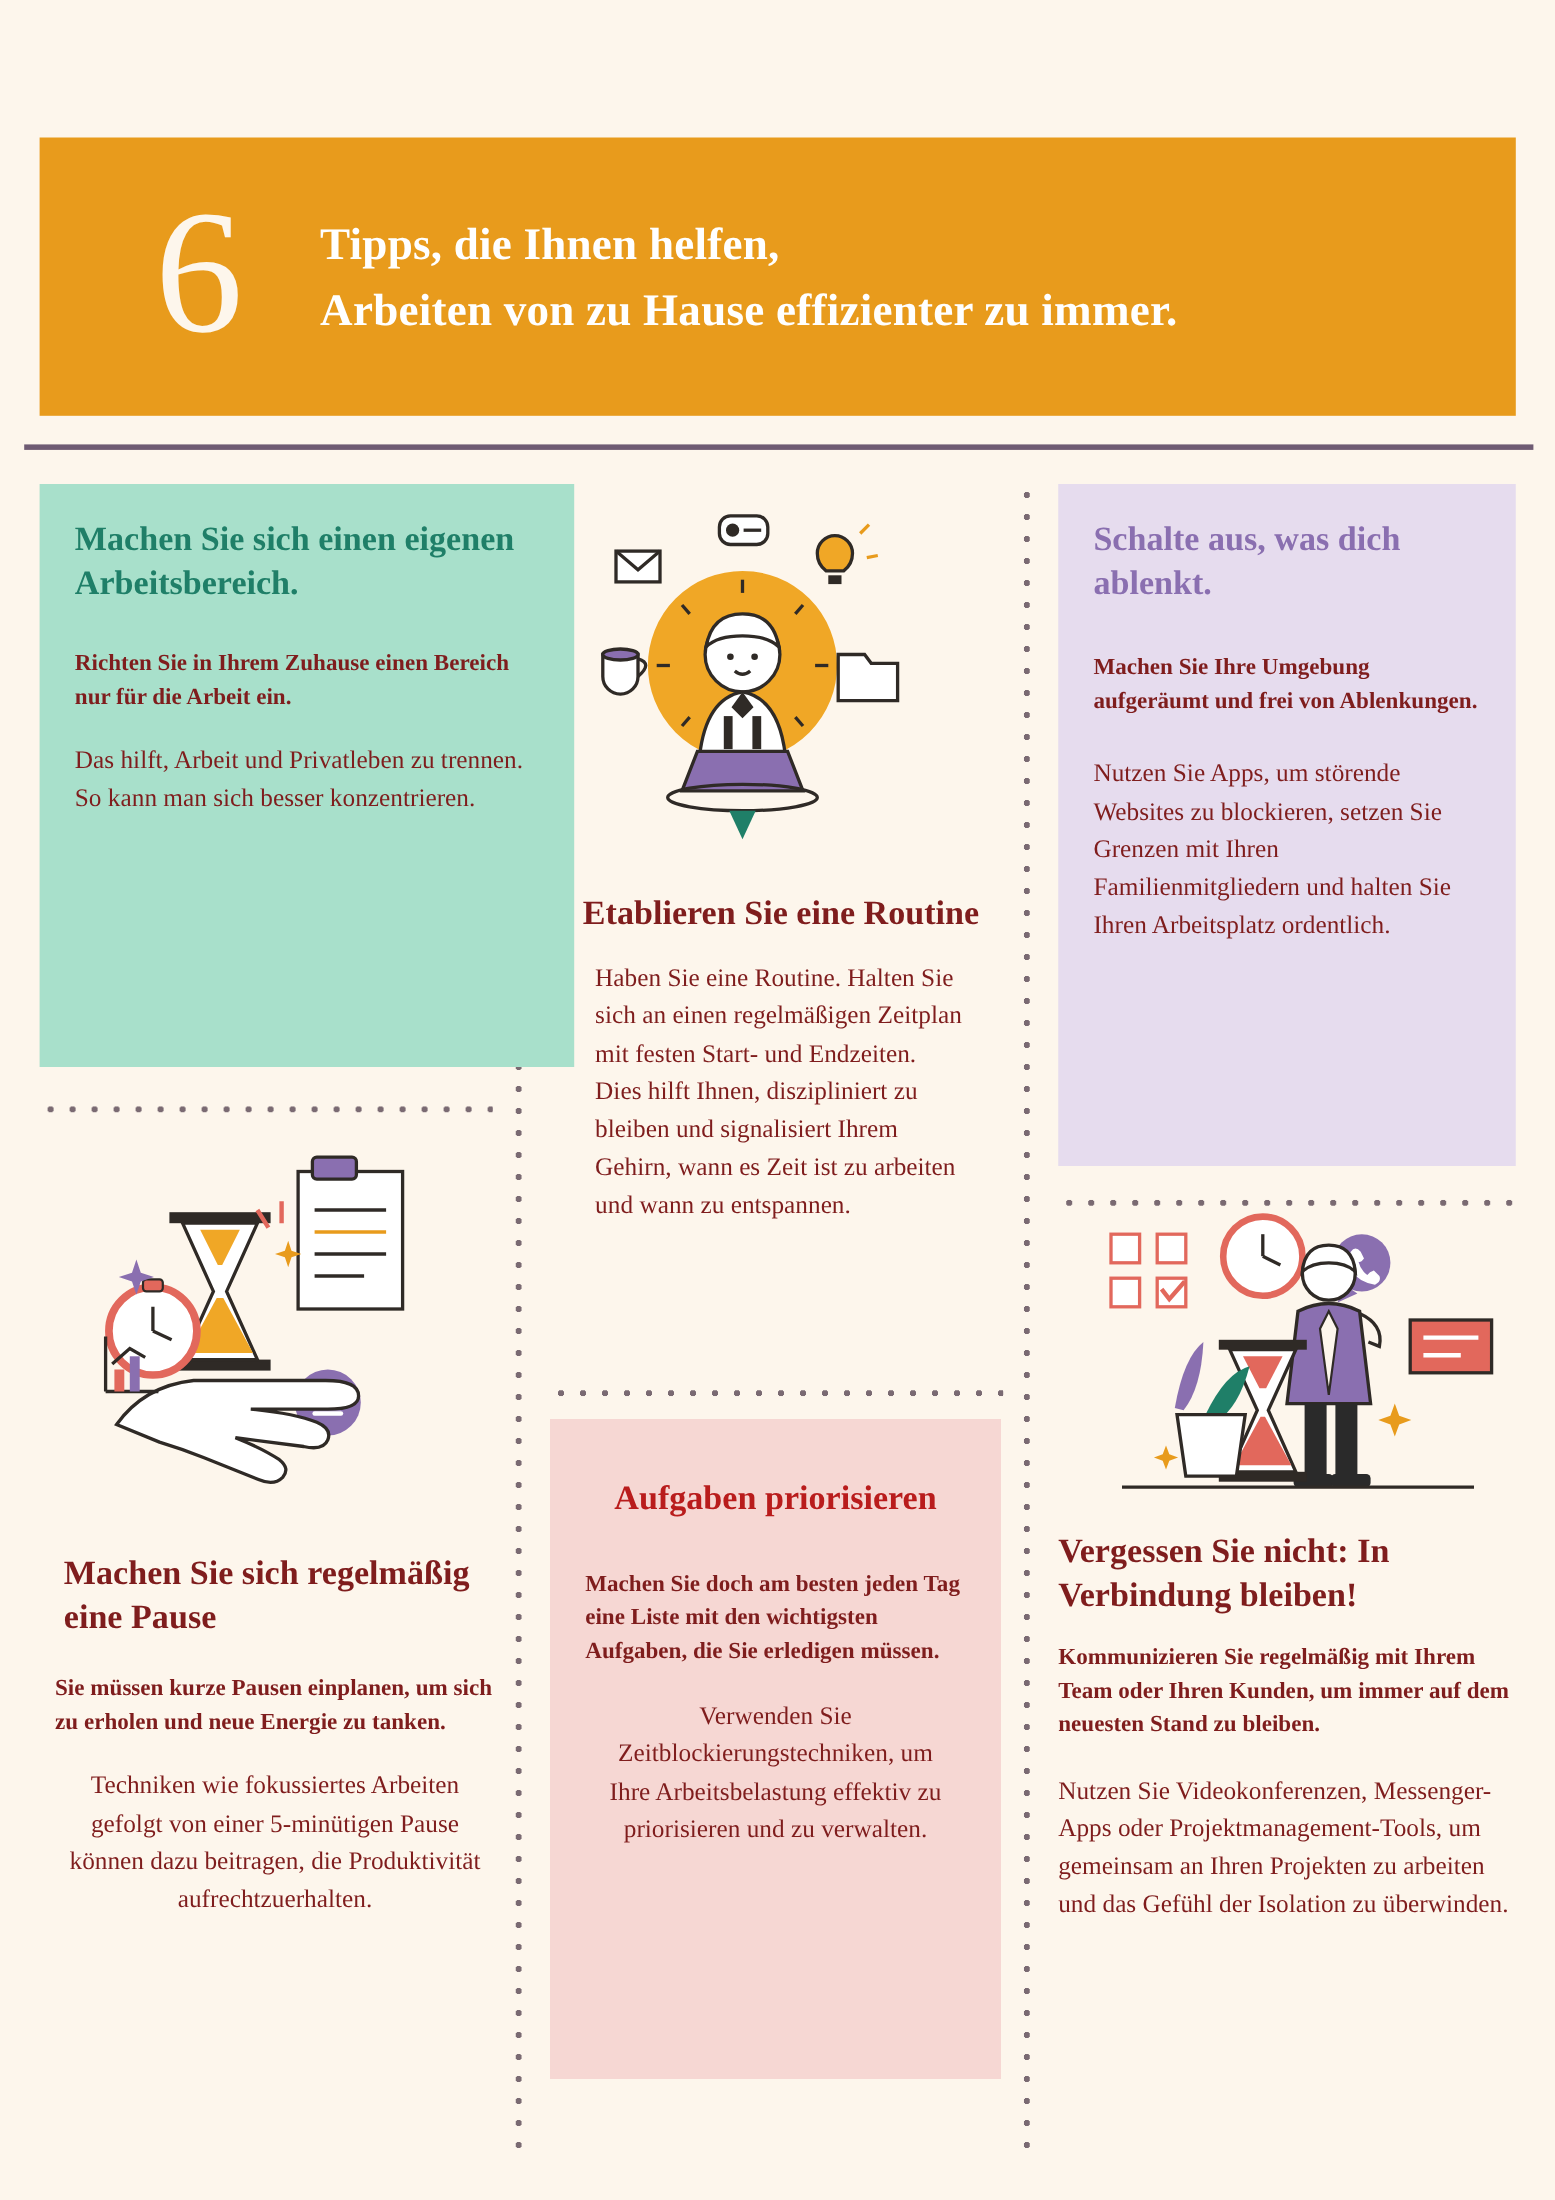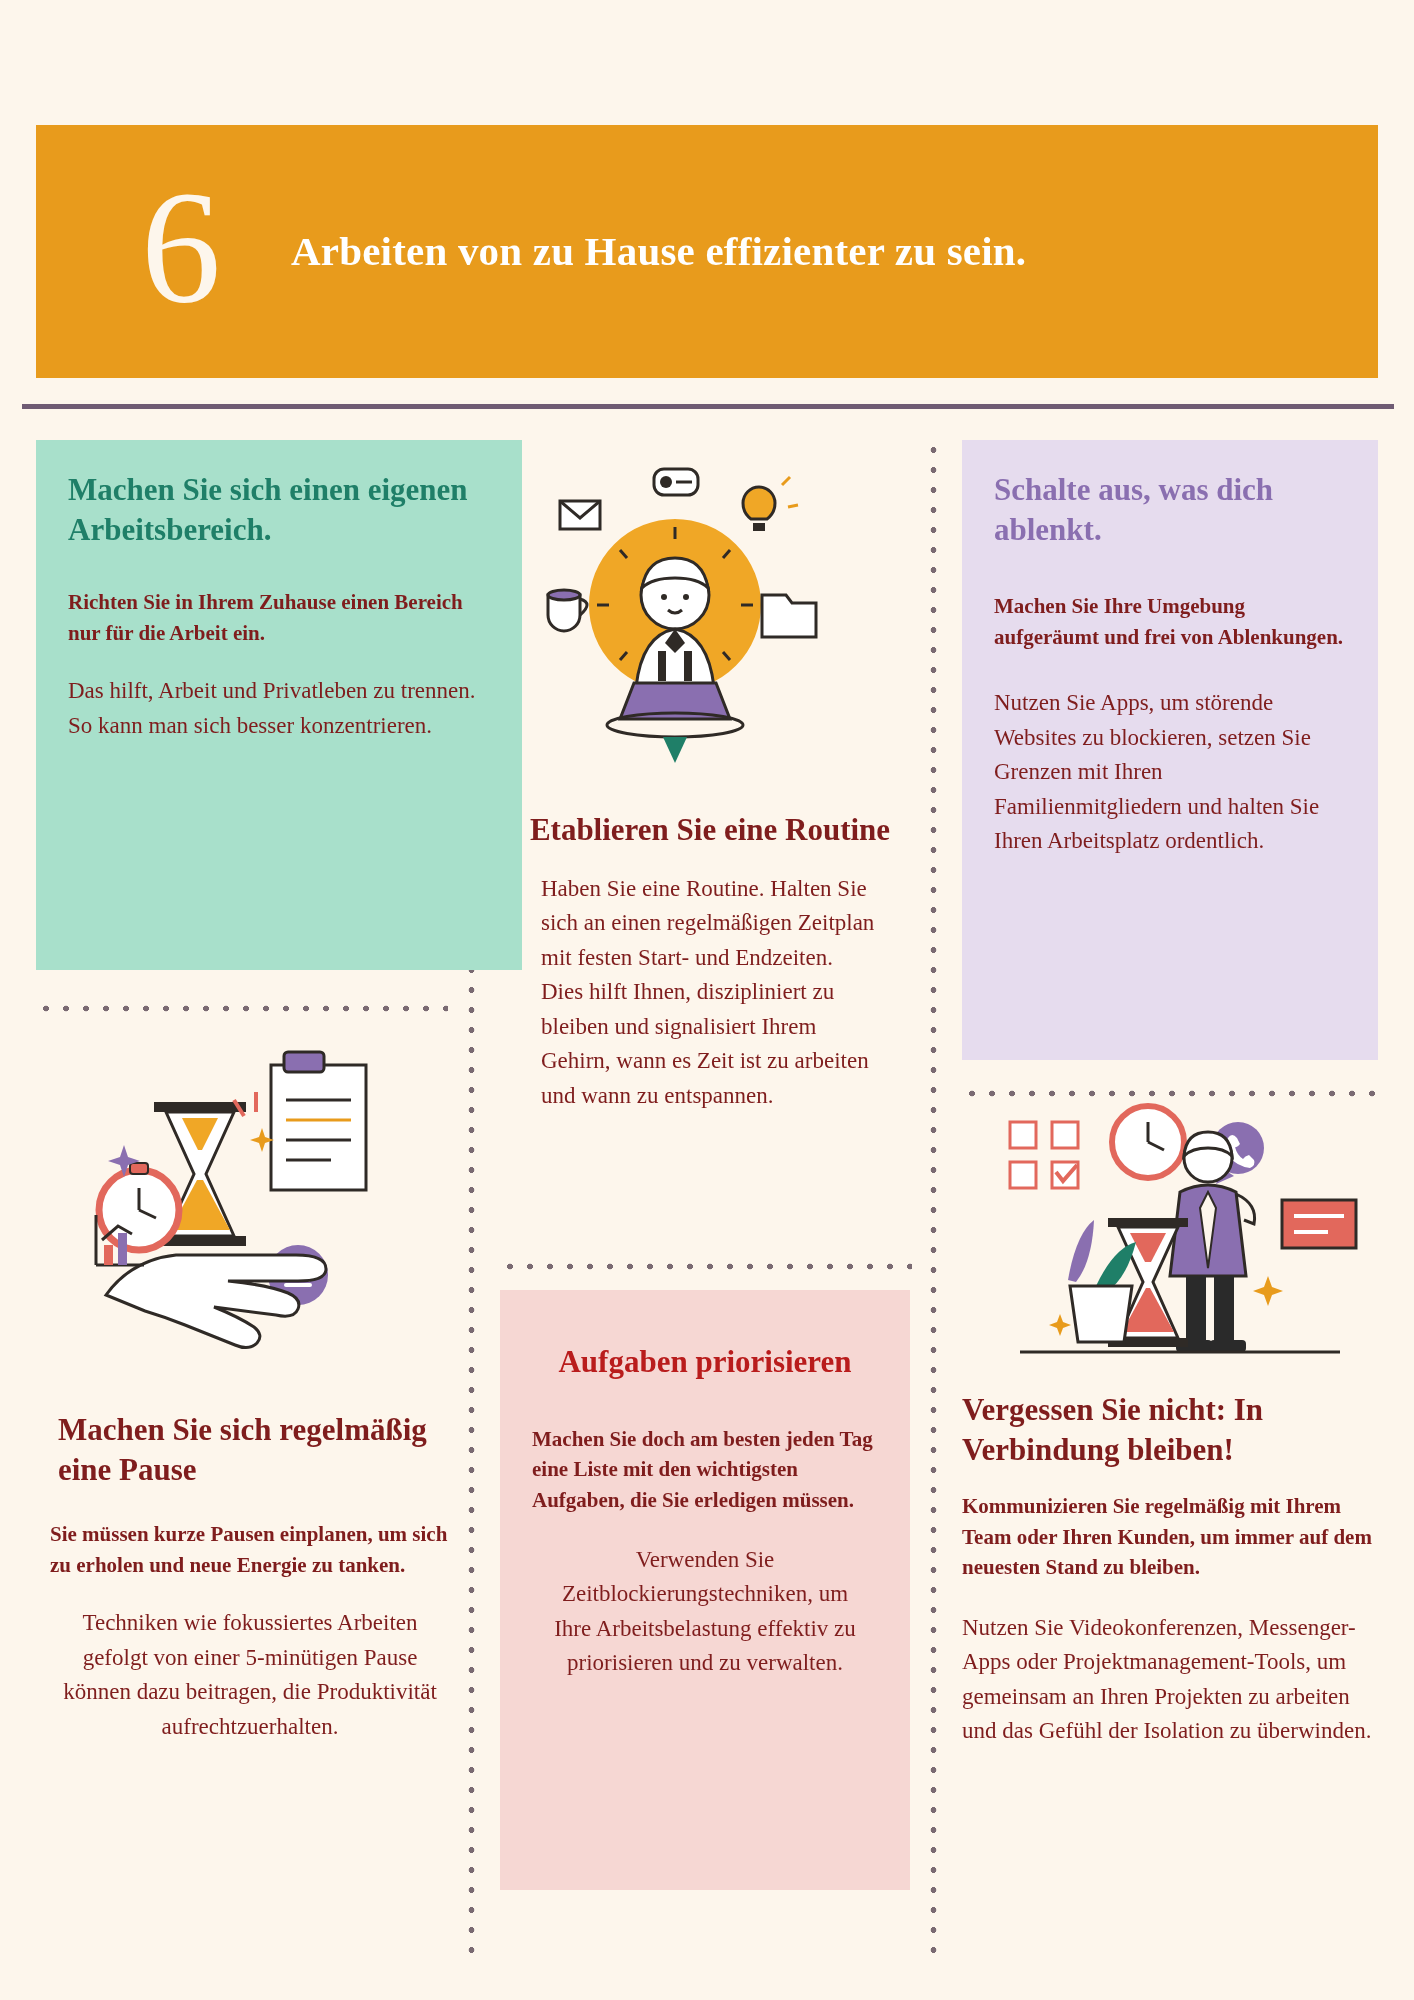--- a/index.html
+++ b/index.html
@@ -144,21 +144,22 @@
   
   #vd1 { left: 468px; top: 440px; height: 1520px; }
   #vd2 { left: 930px; top: 440px; height: 1520px; }
 </style>
 </head>
 <body>
 
 <div class="header-band">
   <div class="big-number">6</div>
   <div class="header-title">
-    <div>Arbeiten von zu Hause effizienter zu sein.</div>
+    <div>Tipps, die Ihnen helfen,</div>
+    <div>Arbeiten von zu Hause effizienter zu immer.</div>
   </div>
 </div>
 <div class="rule"></div>
 
 <div class="vdots" id="vd1"></div>
 <div class="vdots" id="vd2"></div>
 
 <div class="card card-mint" id="card1">
   <div class="card-title h-mint">Machen Sie sich einen eigenen Arbeitsbereich.</div>
   <div class="body-bold h-dark">Richten Sie in Ihrem Zuhause einen Bereich nur für die Arbeit ein.</div>

